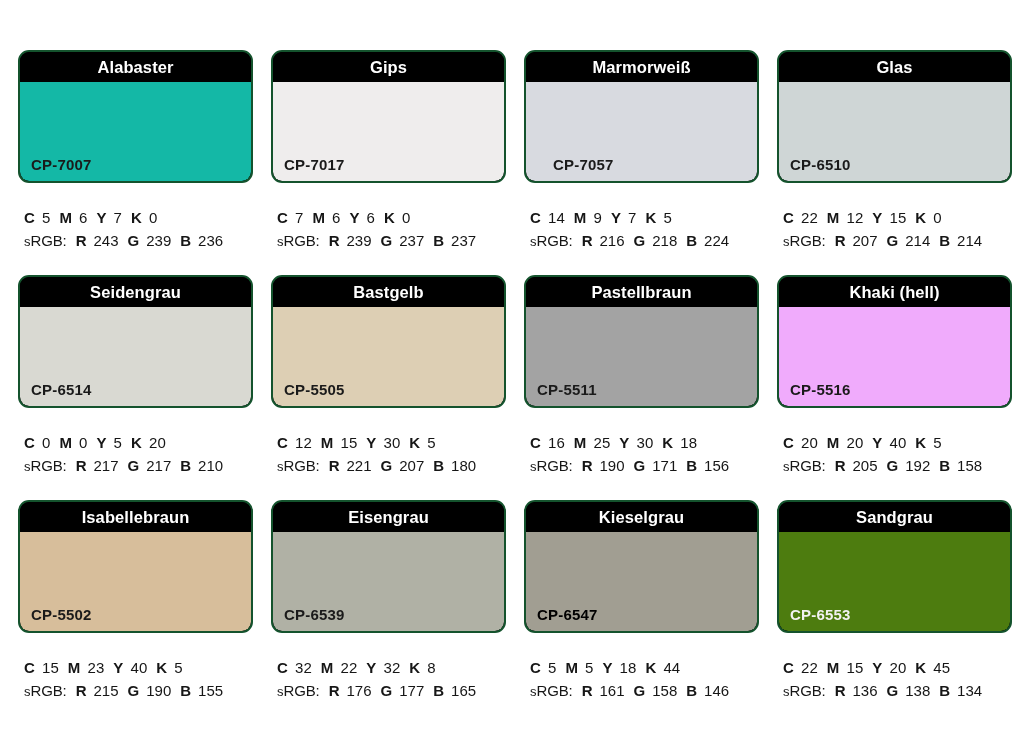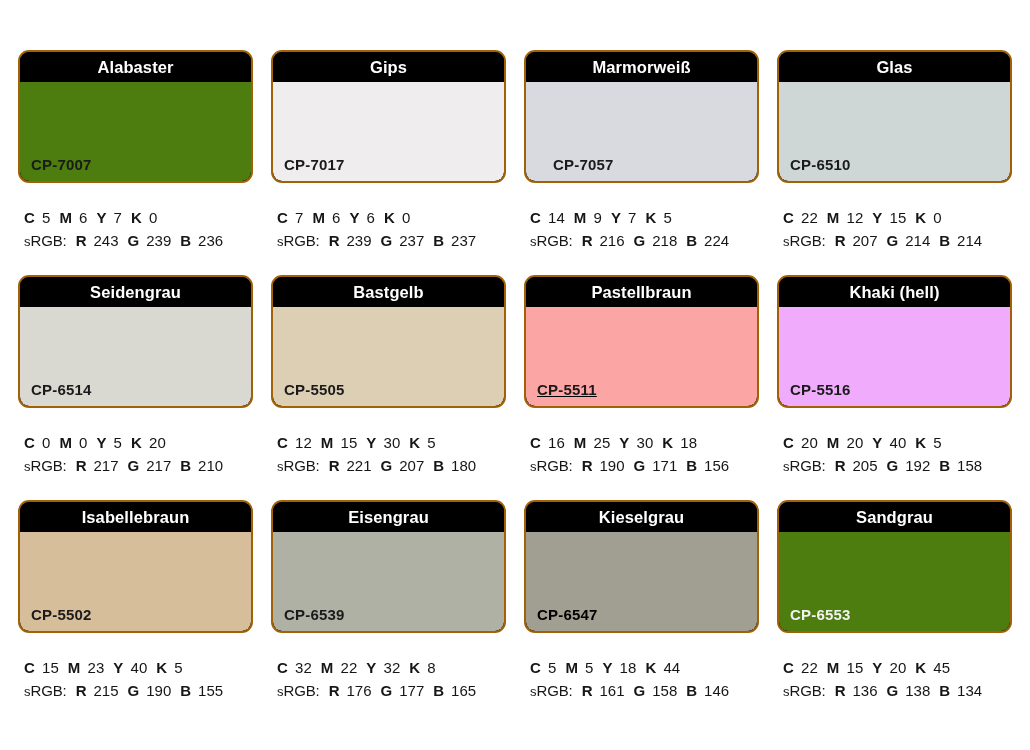--- a/index.html
+++ b/index.html
@@ -32,21 +32,21 @@
     width: 235px;
     position: relative;
   }
 
   
   .card {
     width: 235px;
     height: 133px;
     border-radius: 11px;
     background: #000000;
-    border: 2px solid #a16207;
+    border: 2px solid #14532d;
     overflow: hidden;
     position: relative;
   }
 
   .card-header {
     height: 30px;
     background: #000000;
     display: flex;
     align-items: center;
     justify-content: center;
@@ -111,21 +111,21 @@
 </head>
 <body>
 
 <div id="sheet">
   <div class="grid">
       <div class="swatch-cell">
         <div class="card">
           <div class="card-header">
             <span class="card-title">Alabaster</span>
           </div>
-          <div class="card-color" style="background: #4d7c0f; align-items: flex-end;">
+          <div class="card-color" style="background: #14b8a6; align-items: flex-end;">
             <div class="card-code" style="color: rgb(26, 26, 26);">CP-7007</div>
           </div>
         </div>
         <div class="values">
           <div class="val-line cmyk"><span class="k">C</span><span class="sp"></span><span class="v">5</span><span class="sp-wide"></span><span class="k">M</span><span class="sp"></span><span class="v">6</span><span class="sp-wide"></span><span class="k">Y</span><span class="sp"></span><span class="v">7</span><span class="sp-wide"></span><span class="k">K</span><span class="sp"></span><span class="v">0</span></div>
           <div class="val-line srgb"><span class="srgb-label"><span class="sm">s</span><span>RGB:</span></span><span class="sp-wide"></span><span class="k">R</span><span class="sp"></span><span class="v">243</span><span class="sp-wide"></span><span class="k">G</span><span class="sp"></span><span class="v">239</span><span class="sp-wide"></span><span class="k">B</span><span class="sp"></span><span class="v">236</span></div>
         </div>
       </div>
       <div class="swatch-cell">
         <div class="card">
@@ -195,21 +195,21 @@
         <div class="values">
           <div class="val-line cmyk"><span class="k">C</span><span class="sp"></span><span class="v">12</span><span class="sp-wide"></span><span class="k">M</span><span class="sp"></span><span class="v">15</span><span class="sp-wide"></span><span class="k">Y</span><span class="sp"></span><span class="v">30</span><span class="sp-wide"></span><span class="k">K</span><span class="sp"></span><span class="v">5</span></div>
           <div class="val-line srgb"><span class="srgb-label"><span class="sm">s</span><span>RGB:</span></span><span class="sp-wide"></span><span class="k">R</span><span class="sp"></span><span class="v">221</span><span class="sp-wide"></span><span class="k">G</span><span class="sp"></span><span class="v">207</span><span class="sp-wide"></span><span class="k">B</span><span class="sp"></span><span class="v">180</span></div>
         </div>
       </div>
       <div class="swatch-cell">
         <div class="card">
           <div class="card-header">
             <span class="card-title">Pastellbraun</span>
           </div>
-          <div class="card-color" style="background: #fca5a5; text-decoration: underline;">
+          <div class="card-color" style="background: #a3a3a3;">
             <div class="card-code" style="color: rgb(26, 26, 26);">CP-5511</div>
           </div>
         </div>
         <div class="values">
           <div class="val-line cmyk"><span class="k">C</span><span class="sp"></span><span class="v">16</span><span class="sp-wide"></span><span class="k">M</span><span class="sp"></span><span class="v">25</span><span class="sp-wide"></span><span class="k">Y</span><span class="sp"></span><span class="v">30</span><span class="sp-wide"></span><span class="k">K</span><span class="sp"></span><span class="v">18</span></div>
           <div class="val-line srgb"><span class="srgb-label"><span class="sm">s</span><span>RGB:</span></span><span class="sp-wide"></span><span class="k">R</span><span class="sp"></span><span class="v">190</span><span class="sp-wide"></span><span class="k">G</span><span class="sp"></span><span class="v">171</span><span class="sp-wide"></span><span class="k">B</span><span class="sp"></span><span class="v">156</span></div>
         </div>
       </div>
       <div class="swatch-cell">
         <div class="card">

